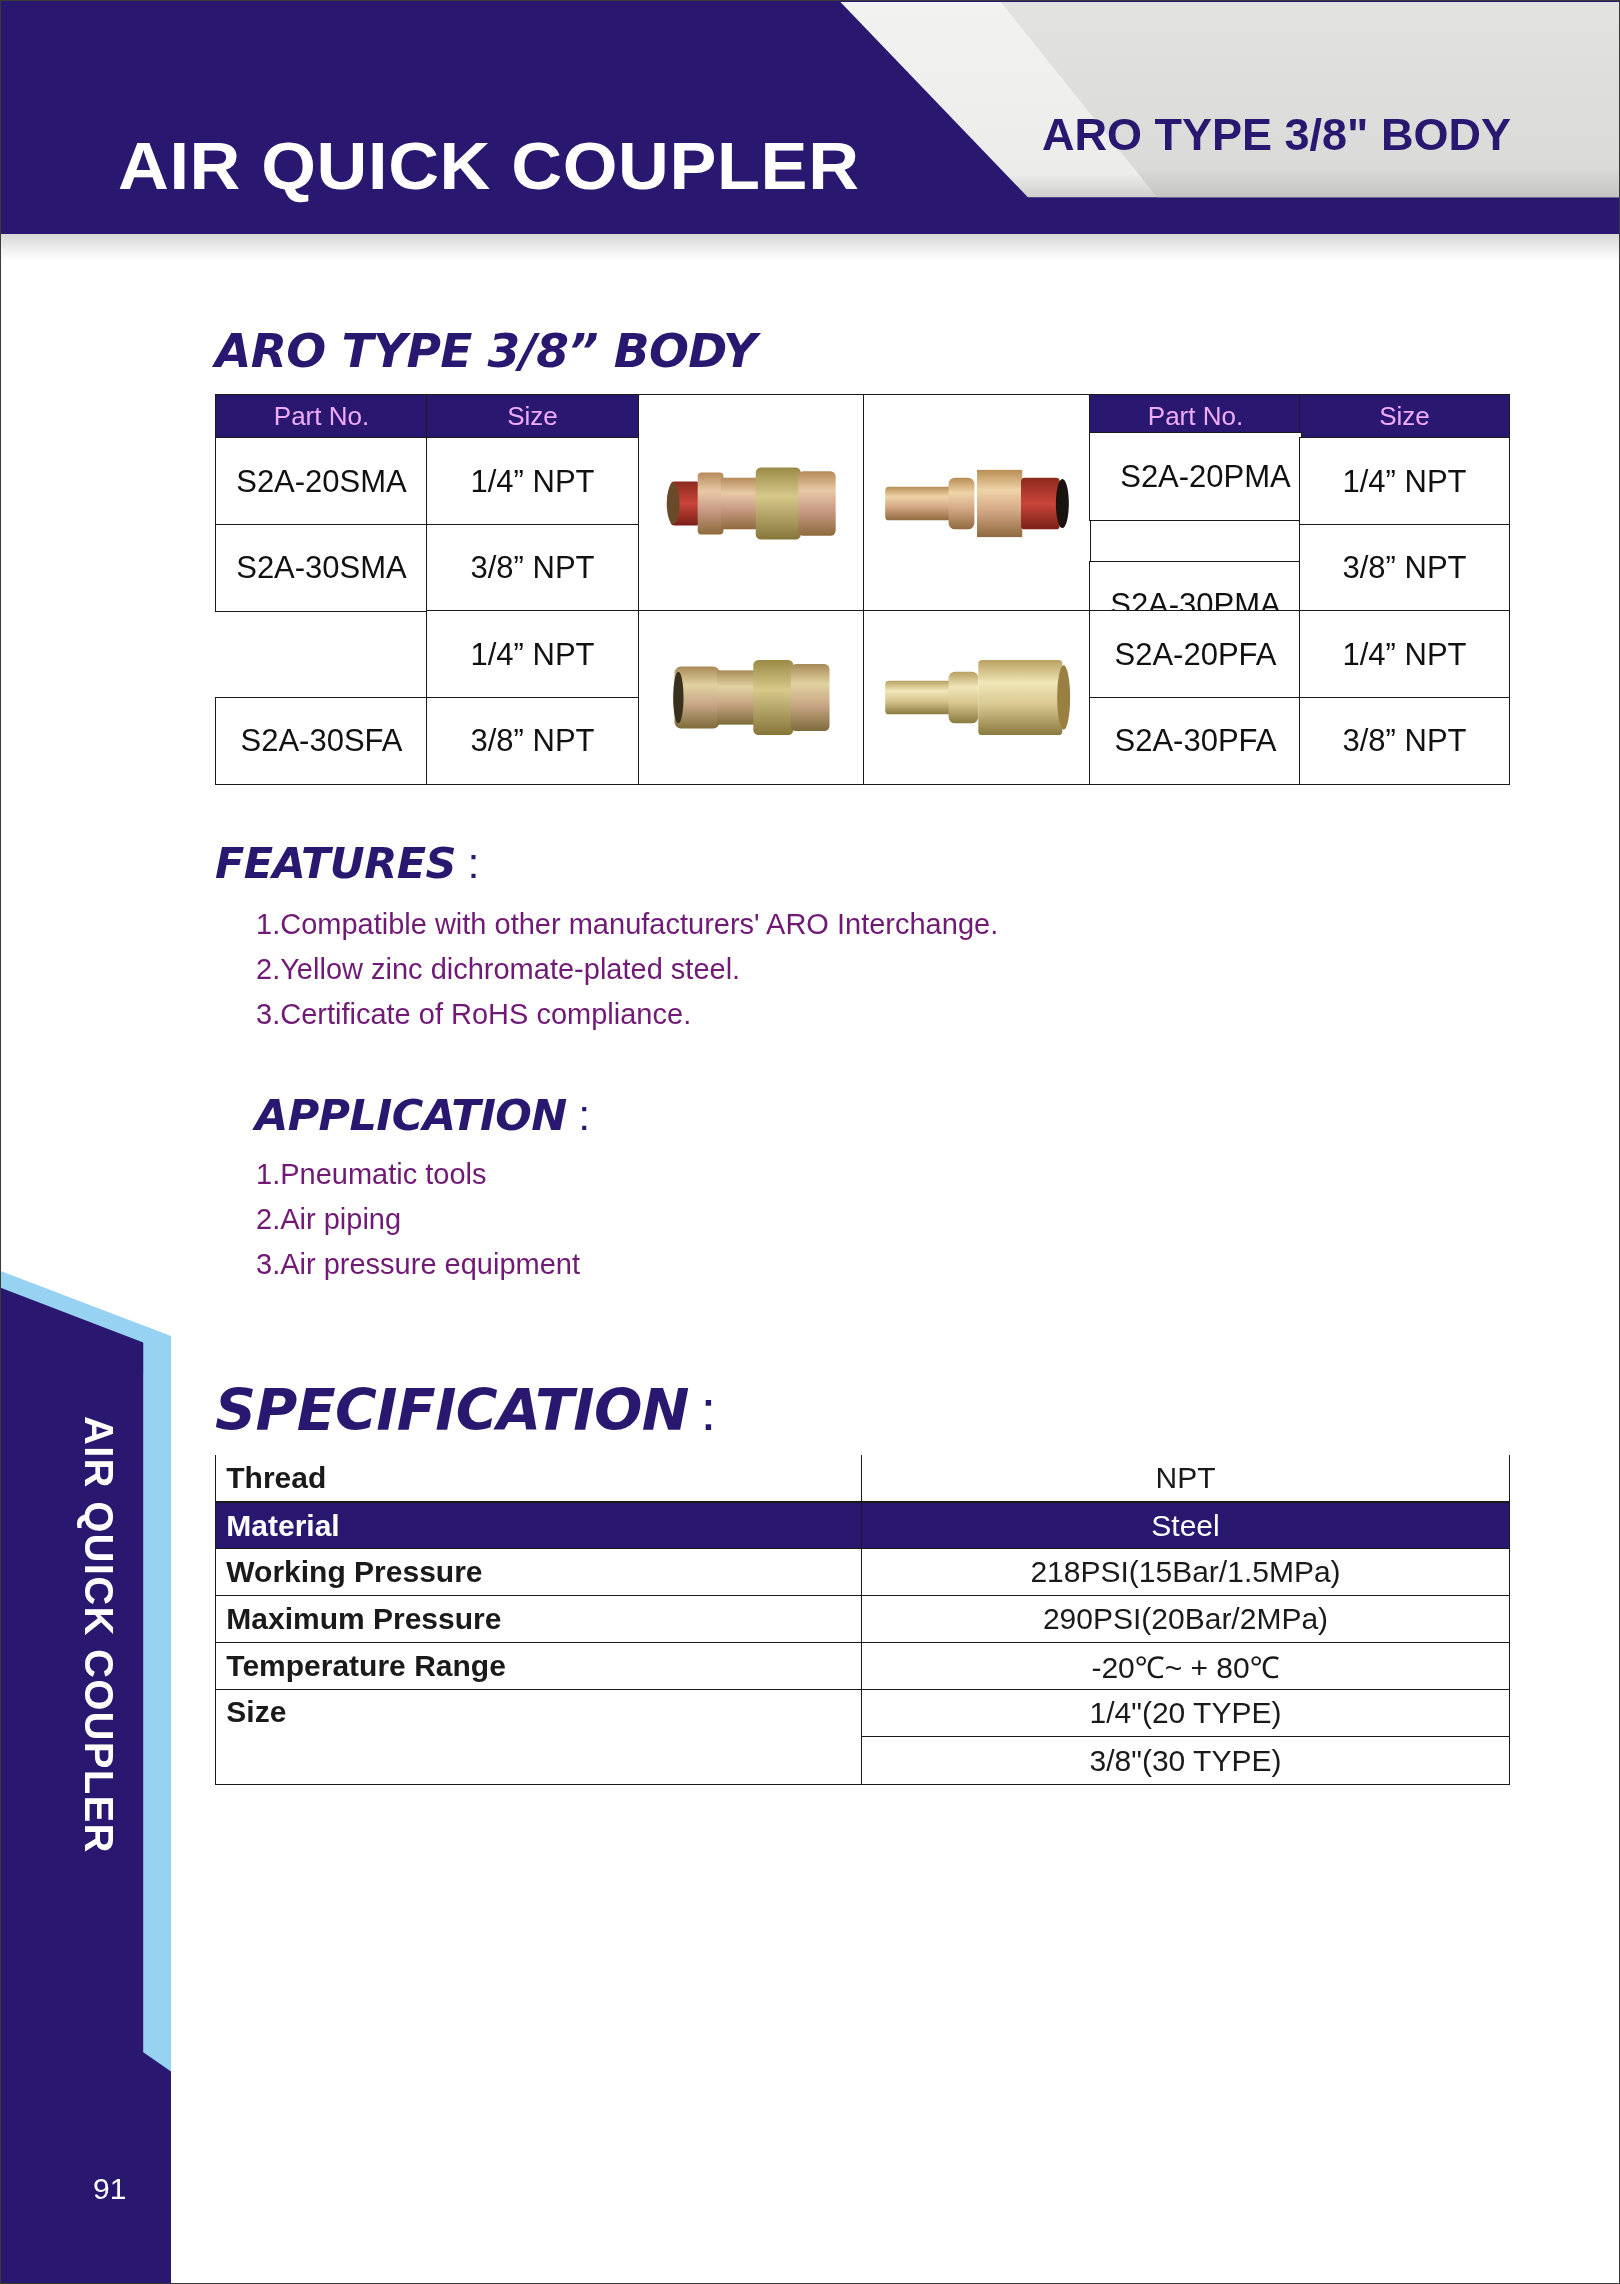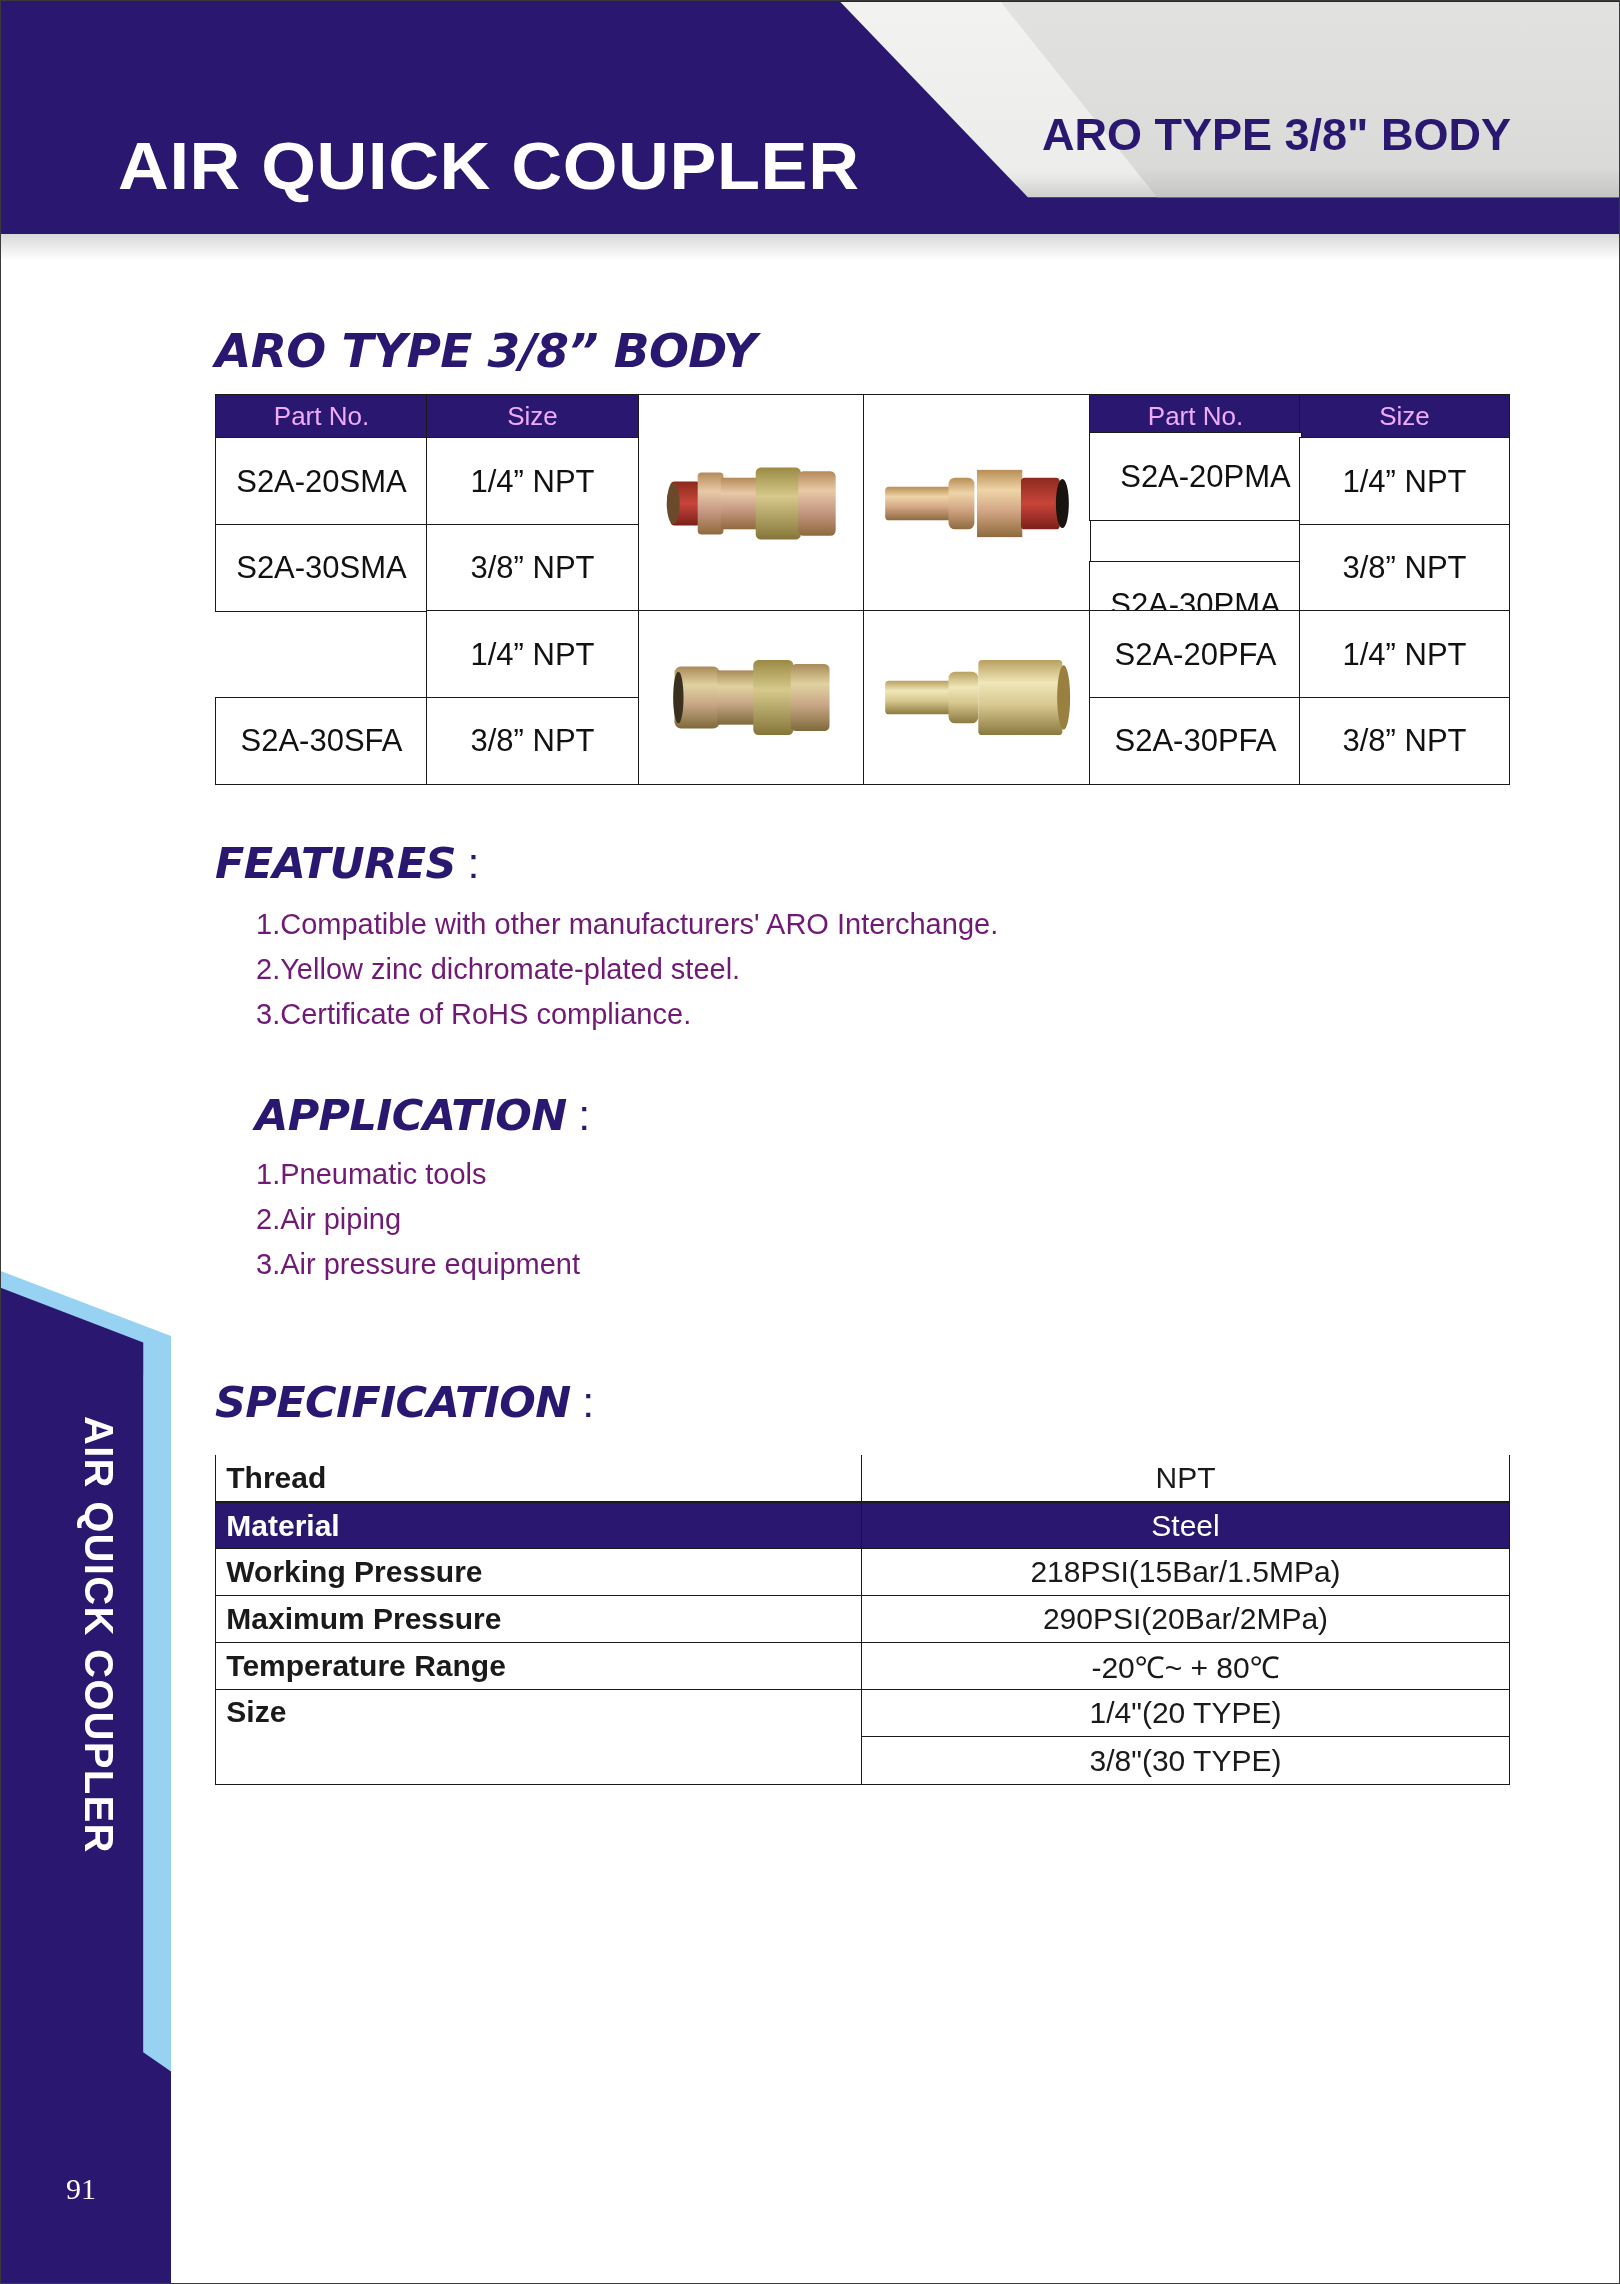--- a/index.html
+++ b/index.html
@@ -60,21 +60,21 @@
   .spec-size .size-vals div { height: 47px; display: flex; align-items: center; justify-content: center; font-size: 30px; box-sizing: border-box; }
   .spec-size .size-vals div:first-child { border-bottom: 1.9px solid #1a1a1a; }
 
   
   .side-tab { position: absolute; left: 0; top: 1261px; width: 171px; height: 1023px; }
   .side-tab svg { position: absolute; left: 0; top: 0; }
   .side-label {
     position: absolute; left: 76px; top: 1416px; font-size: 40px; font-weight: bold; color: #fff;
     writing-mode: vertical-rl; white-space: nowrap; letter-spacing: 1.3px;
   }
-  .page-num { position: absolute; left: 66px; top: 2172px; font-size: 30px; color: #ffffff; font-family: Liberation Serif, serif; }
+  .page-num { position: absolute; left: 93px; top: 2172px; font-size: 30px; color: #ffffff; }
 </style>
 </head>
 <body>
 
 <div class="page-border"></div>
 
 <div class="banner">
   <svg width="1620" height="234" viewBox="0 0 2506 362">
     <defs>
       <linearGradient id="greyG" x1="0" y1="0" x2="0" y2="1">
@@ -229,21 +229,21 @@
 
 <div class="sec-title" style="top:1090px; font-size:43px;margin-left:40px;">
   <span>APPLICATION</span><span class="colon">:</span>
 </div>
 <div class="list" style="top:1152px;">
   <div>1.Pneumatic tools</div>
   <div>2.Air piping</div>
   <div>3.Air pressure equipment</div>
 </div>
 
-<div class="sec-title" style="top:1377px; font-size:43px;">
+<div class="sec-title" style="top:1377px; font-size:57px;">
   <span>SPECIFICATION</span><span class="colon">:</span>
 </div>
 <div class="spec-table">
   <div class="spec-row">
     <div class="spec-label">Thread</div>
     <div class="spec-value">NPT</div>
   </div>
   <div class="spec-row first">
     <div class="spec-label">Material</div>
     <div class="spec-value">Steel</div>

